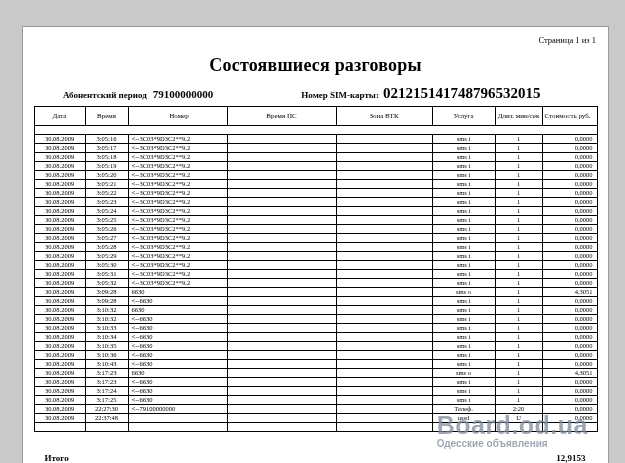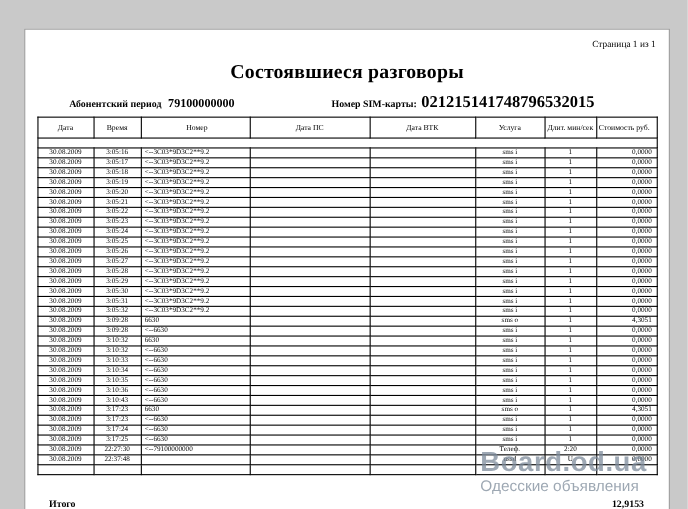--- a/index.html
+++ b/index.html
@@ -108,24 +108,25 @@
   .wm-main {
     font-family: "Liberation Sans", sans-serif;
     font-size: 25px;
     font-weight: bold;
     color: #7e8c9c;
     opacity: 0.75;
     letter-spacing: 0.5px;
   }
   .wm-sub {
     font-family: "Liberation Sans", sans-serif;
-    font-size: 14px;
+    font-size: 10px;
     color: #8d99a6;
     opacity: 0.85;
     margin-top: -2px;
+    font-weight: bold;
   }
 </style>
 </head>
 <body>
 
 <div class="page">
 
   <div class="page-num">Страница 1  из 1</div>
 
   <div class="title">Состоявшиеся разговоры</div>
@@ -136,22 +137,22 @@
     <span class="sim-label">Номер SIM-карты:</span>
     <span class="sim-value">021215141748796532015</span>
   </div>
 
   <table class="grid">
     <thead>
       <tr>
         <th class="c-date">Дата</th>
         <th class="c-time">Время</th>
         <th class="c-num" style="">Номер</th>
-        <th class="c-zps">Дата ПС</th>
-        <th class="c-zvtk">Дата ВТК</th>
+        <th class="c-zps">Время ПС</th>
+        <th class="c-zvtk">Зона ВТК</th>
         <th class="c-usl">Услуга</th>
         <th class="c-dlit">Длит. мин/сек</th>
         <th class="c-cost" style="text-align:center">Стоимость руб.</th>
       </tr>
     </thead>
     <tbody id="rows-body">
     <tr class="spacer-row">
           <td colspan="8"></td>
         </tr>
         <tr>

